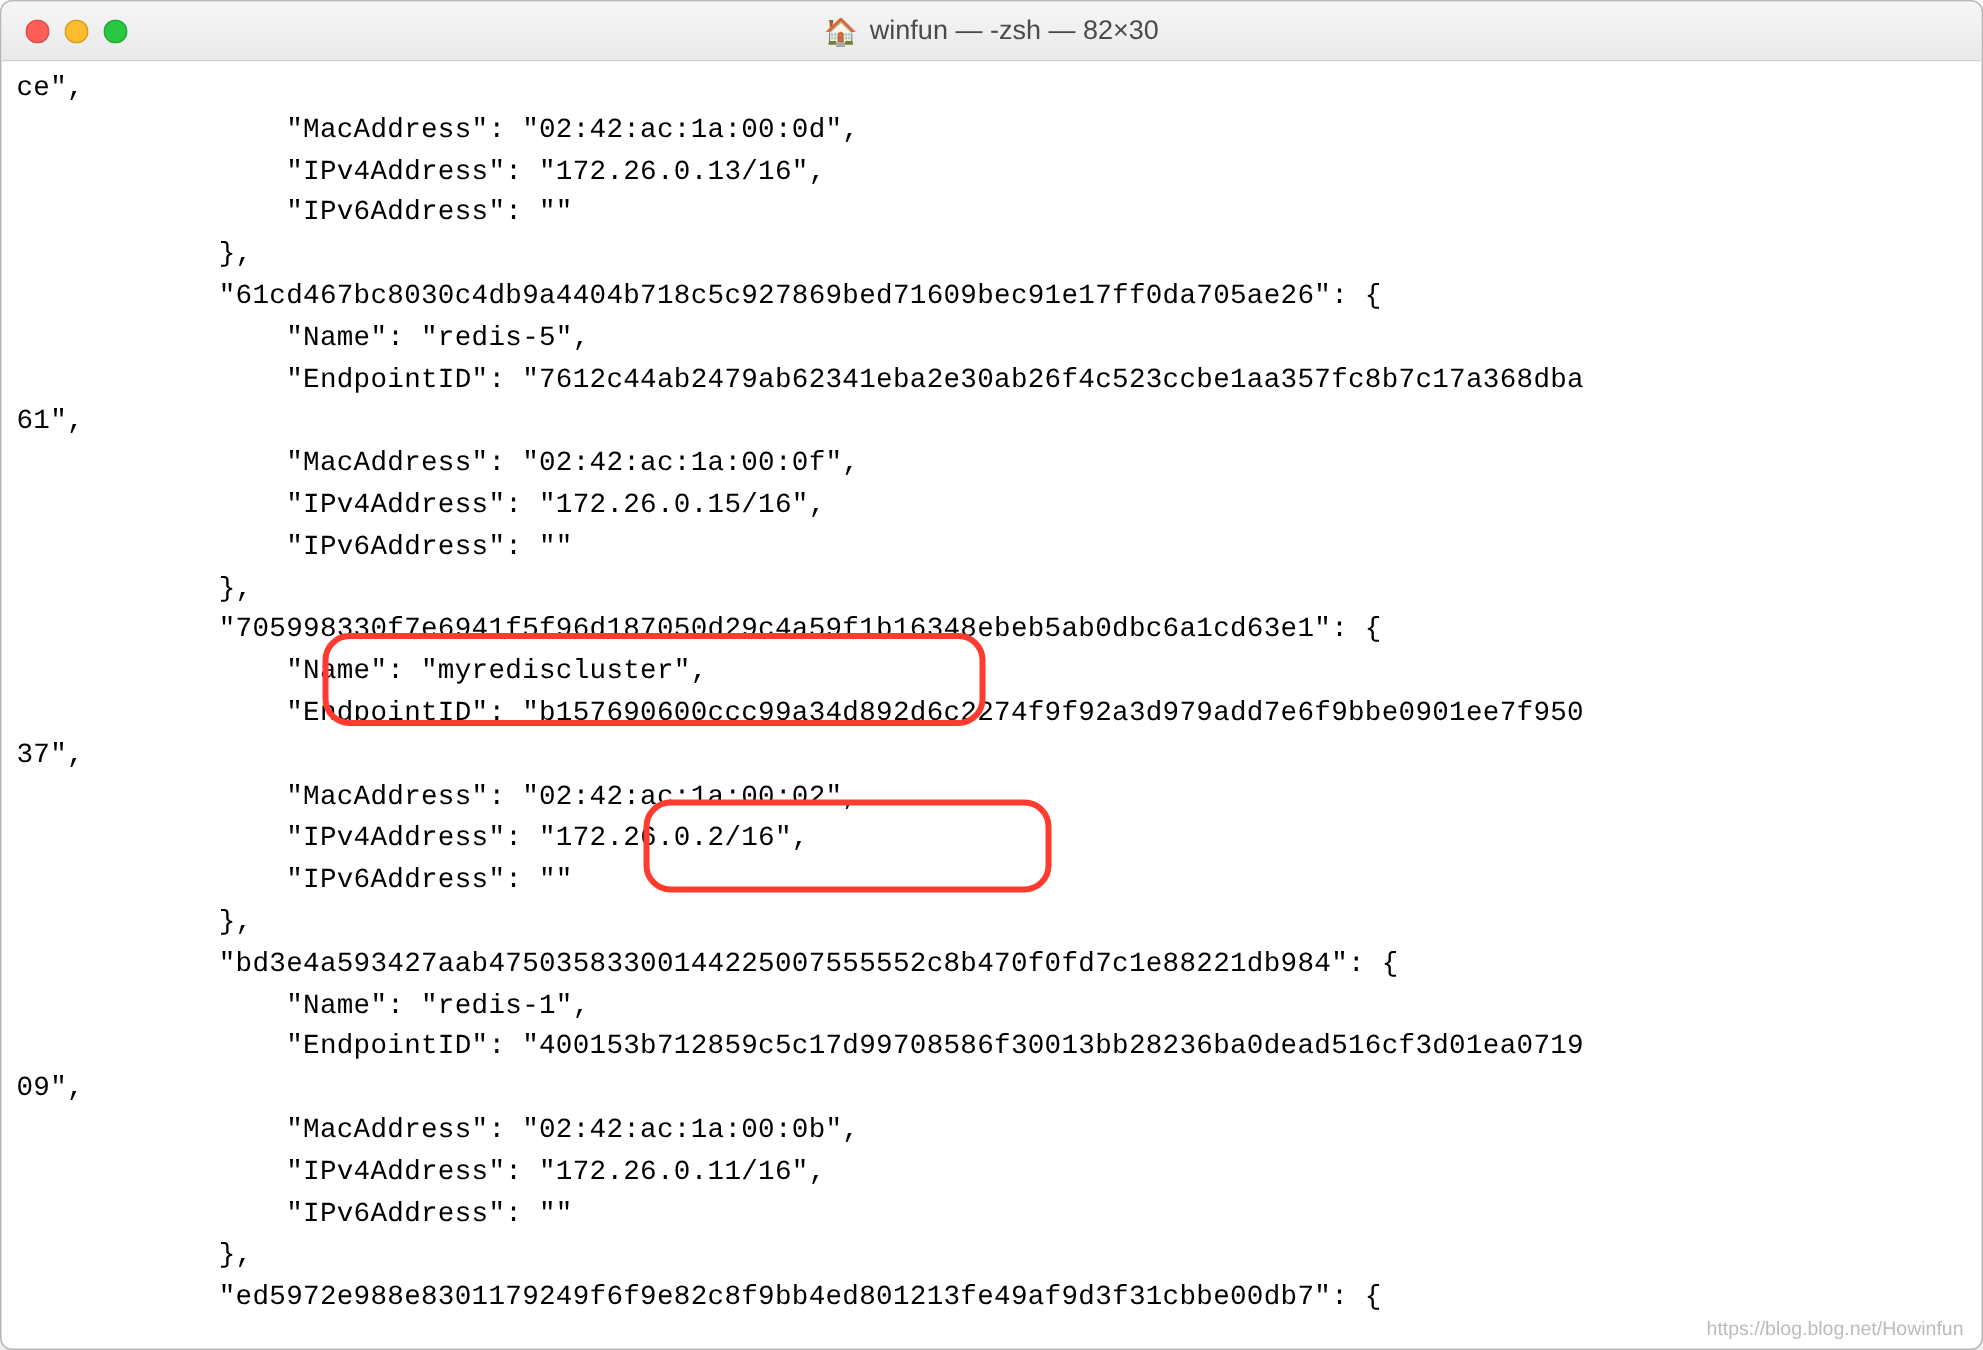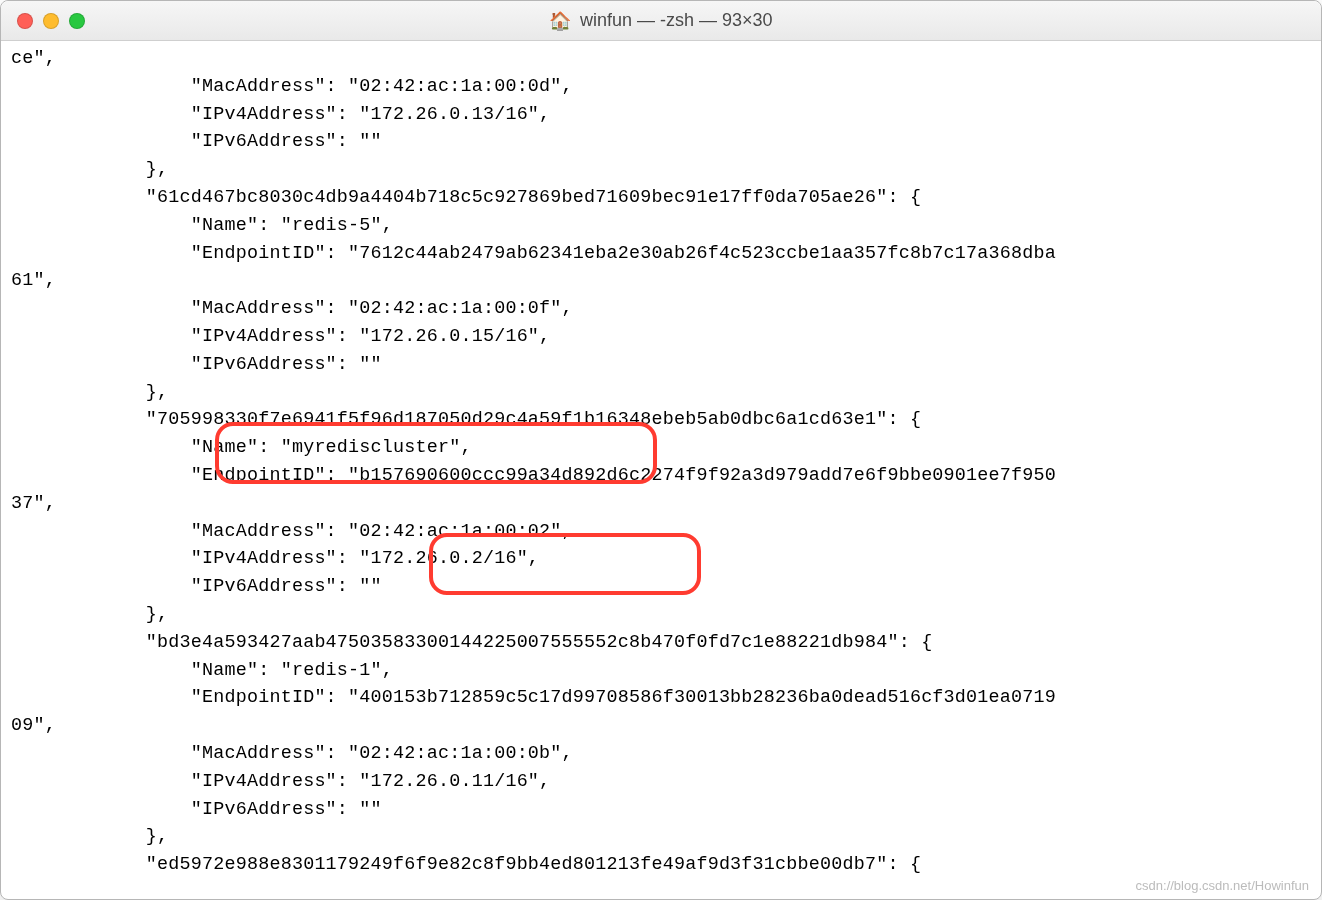--- a/index.html
+++ b/index.html
@@ -84,21 +84,21 @@
 
 <div class="window">
   <div class="titlebar">
     <div class="traffic-lights">
       <div class="dot dot-red" title="close"></div>
       <div class="dot dot-yellow" title="minimize"></div>
       <div class="dot dot-green" title="zoom"></div>
     </div>
     <div class="title-wrap">
       <span class="home-icon">🏠</span>
-      <span>winfun — -zsh — 93×30</span>
+      <span>winfun — -zsh — 82×30</span>
     </div>
   </div>
 
   <div class="content">
     <pre class="terminal"><span>ce",</span>
 <span>                "MacAddress": "02:42:ac:1a:00:0d",</span>
 <span>                "IPv4Address": "172.26.0.13/16",</span>
 <span>                "IPv6Address": ""</span>
 <span>            },</span>
 <span>            "61cd467bc8030c4db9a4404b718c5c927869bed71609bec91e17ff0da705ae26": {</span>
@@ -123,15 +123,15 @@
 <span>09",</span>
 <span>                "MacAddress": "02:42:ac:1a:00:0b",</span>
 <span>                "IPv4Address": "172.26.0.11/16",</span>
 <span>                "IPv6Address": ""</span>
 <span>            },</span>
 <span>            "ed5972e988e8301179249f6f9e82c8f9bb4ed801213fe49af9d3f31cbbe00db7": {</span></pre>
 
     <div class="annot" style="left:214px; top:381px; width:442px; height:62px;" title="highlight-name-myrediscluster"></div>
     <div class="annot" style="left:428px; top:492px; width:272px; height:62px;" title="highlight-ipv4-172.26.0.2/16"></div>
 
-    <div class="watermark">csdn://blog.csdn.net/Howinfun</div>
+    <div class="watermark">https://blog.blog.net/Howinfun</div>
   </div>
 </div>
 
 </body></html>

